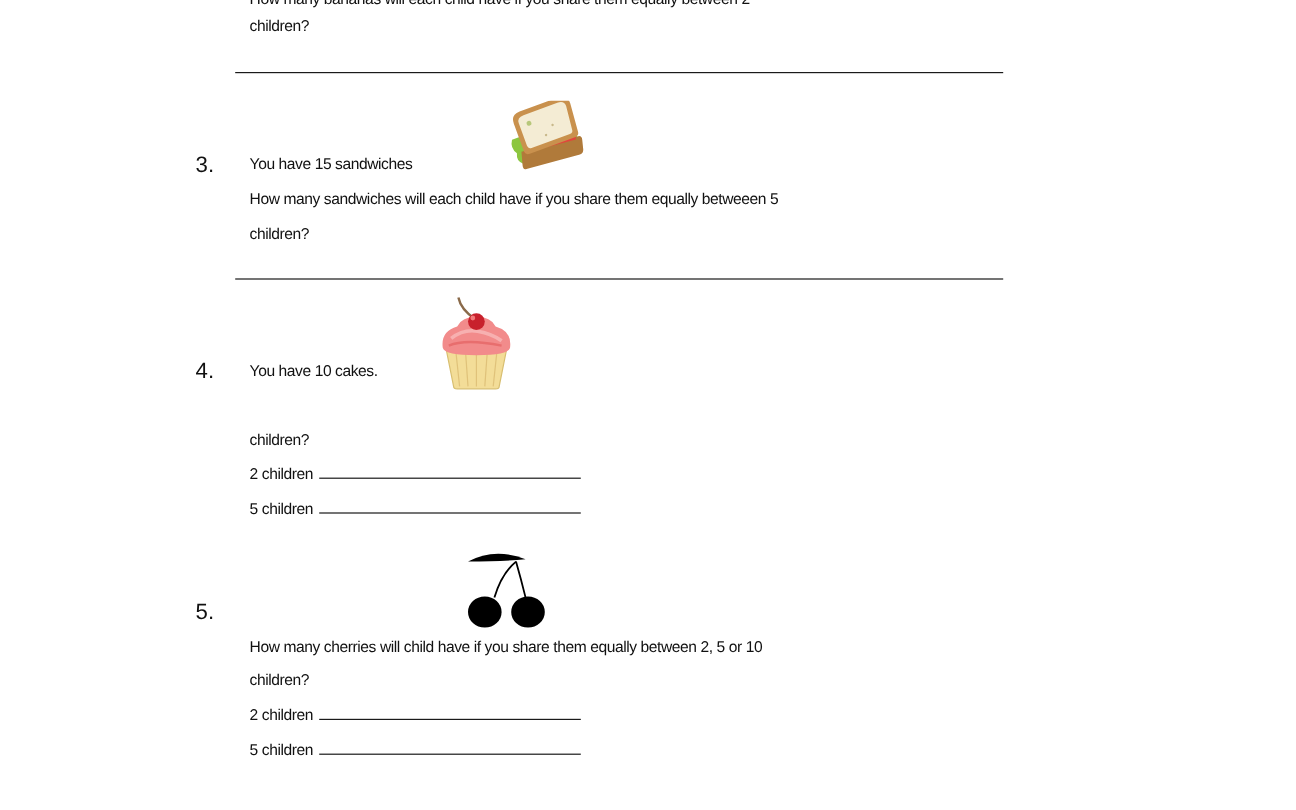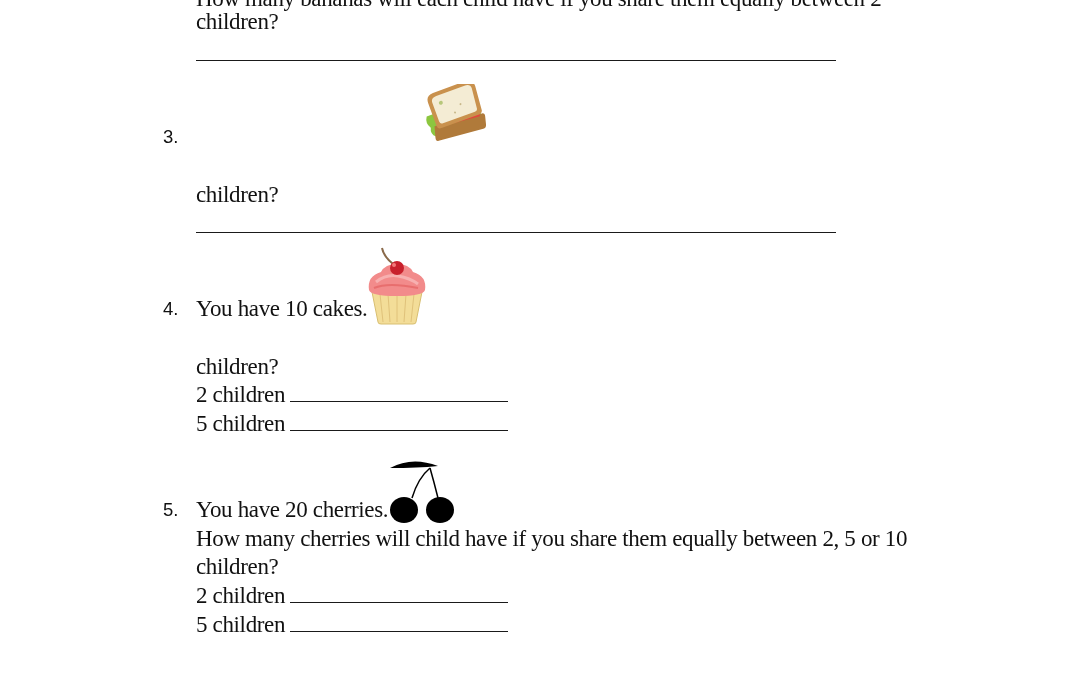--- a/index.html
+++ b/index.html
@@ -16,26 +16,25 @@
       color: #111111;
     }
     .page {
       position: absolute;
       left: 0; top: 0;
       width: 1080px;
       height: 675px;
     }
     .line {
       position: absolute;
-      left: 196px;
-      font-size: 23px;
+      left: 208px;
+      font-size: 13px;
       line-height: 22px;
       white-space: nowrap;
       letter-spacing: -0.35px;
-      font-family: Liberation Serif, serif;
     }
     .num {
       position: absolute;
       left: 163px;
       font-size: 18.5px;
       line-height: 22px;
     }
     .answer-rule {
       position: absolute;
       height: 0;
@@ -74,20 +73,22 @@
 
         <path d="M18 10 q0 -8 8 -8 l34 0 q8 0 8 8 l-2 24 q0 4 -4 4 l-40 0 q-4 0 -4 -4 z" fill="#c9914d"></path>
         <path d="M22 11 q0 -5 6 -5 l30 0 q6 0 6 5 l-2 20 q0 3 -3 3 l-34 0 q-3 0 -3 -3 z" fill="#f4ecd4"></path>
         <circle cx="30" cy="14" r="2" fill="#b7c77a"></circle>
         <circle cx="48" cy="22" r="1" fill="#c8b88a"></circle>
         <circle cx="40" cy="28" r="1" fill="#c8b88a"></circle>
       </g>
     </svg>
   </div>
   <div class="num" style="top:126px;">3.</div>
+  <div class="line" style="top:126px;">You have 15 sandwiches</div>
+  <div class="line" style="top:155px;">How many sandwiches will each child have if you share them equally betweeen 5</div>
   <div class="line" style="top:184px;">children?</div>
   <div class="answer-rule" style="left:196px; top:232px; width:640px;"></div>
 
   <div class="pic" style="left:366px; top:246px; width:62px; height:80px;">
     <svg width="62" height="80" viewBox="0 0 62 80">
 
       <path d="M16 2 q2 10 14 18" stroke="#8a6a4a" stroke-width="2" fill="none"></path>
 
       <path d="M6 46 l50 0 l-6 30 q0 2 -3 2 l-32 0 q-3 0 -3 -2 z" fill="#f3dd98" stroke="#d8bf72" stroke-width="1"></path>
       <g stroke="#e0c27a" stroke-width="1">
@@ -122,21 +123,20 @@
       <path d="M4 8 q22 -12 48 -2 q-20 2 -48 2 z" fill="#000"></path>
 
       <path d="M44 8 q-12 10 -18 30" stroke="#000" stroke-width="1.5" fill="none"></path>
       <path d="M44 8 q4 14 8 30" stroke="#000" stroke-width="1.5" fill="none"></path>
 
       <ellipse cx="18" cy="50" rx="14" ry="13" fill="#000"></ellipse>
       <ellipse cx="54" cy="50" rx="14" ry="13" fill="#000"></ellipse>
     </svg>
   </div>
   <div class="num" style="top:499px;">5.</div>
-  <div class="line" style="top:499px;">You have 20 cherries.</div>
   <div class="line" style="top:528px;">How many cherries will child have if you share them equally between 2, 5 or 10</div>
   <div class="line" style="top:556px;">children?</div>
   <div class="line" style="top:585px;">
     <span>2 children</span><span class="blank"></span>
   </div>
   <div class="line" style="top:614px;">
     <span>5 children</span><span class="blank"></span>
   </div>
 
 </div>

